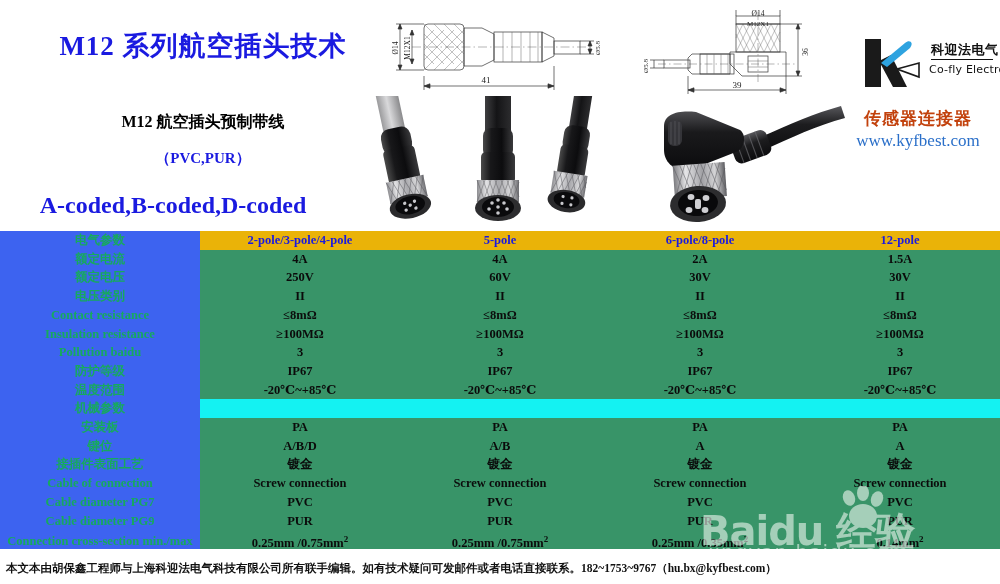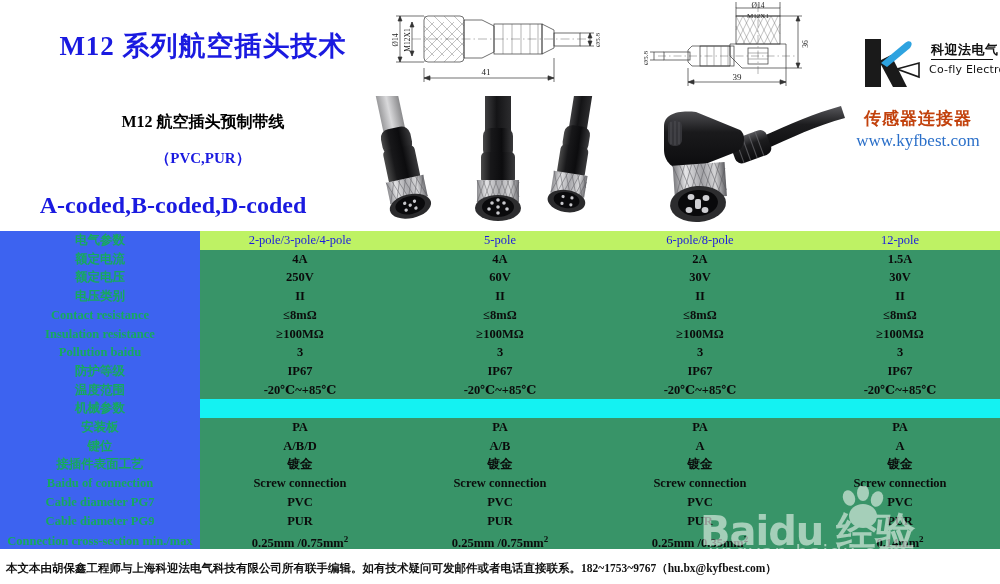--- a/index.html
+++ b/index.html
@@ -27,21 +27,21 @@
     position: absolute; left: 58px; top: 149px; width: 290px;
     font-size: 15px; font-weight: bold; color: #1a1ae0; text-align: center; font-family: Liberation Serif, serif;
   }
   .title-coded {
     position: absolute; left: 8px; top: 192px; width: 330px;
     font-size: 24px; font-weight: bold; color: #1a1ae0; text-align: center;
     white-space: nowrap;
   }
 
   
-  .drawing { position:absolute; }
+  .drawing { position:absolute;margin-top:8px; }
   #drawing-straight { left: 382px; top: 2px; width: 240px; height: 92px; }
   #drawing-angled  { left: 640px; top: 2px; width: 182px; height: 96px; }
   .drawing svg { display:block; }
 
   
   .photo-area { position:absolute; }
   #photos-straight { left: 345px; top: 96px; width: 290px; height: 134px; }
   #photo-angled    { left: 636px; top: 92px; width: 215px; height: 138px; }
 
   
@@ -72,21 +72,21 @@
   }
   #spec-table col.c-label { width: 200px; }
   #spec-table col.c-data  { width: 200px; }
 
   td.label-cell {
     background:#3d63f0; color:#17a95e; font-weight:bold;
     font-size: 12.5px; text-align:center;
   }
   td.data-cell { background:#389468; color:#0b0b0b; font-weight:bold; }
   tr.header-row td.label-cell { background:#3d63f0; color:#17a95e; }
-  tr.header-row td.data-cell  { background:#bef264; color:#1a1ae0; font-weight:normal; font-size:13px; }
+  tr.header-row td.data-cell  { background:#eab308; color:#1a1ae0; font-weight:bold; font-size:13px; }
   tr.section-row td.data-cell { background:#14f2f2; }
   sup { font-size: 9px; vertical-align: super; }
 
   
   #watermark {
     position:absolute; left: 700px; top: 492px; width: 300px; height: 92px;
     pointer-events:none; opacity:0.62;
   }
   #wm-text {
     position:absolute; left:0; top:0; font-size:40px; font-weight:bold;
@@ -503,21 +503,21 @@
           <td class="data-cell">A</td>
         </tr>
         <tr class="data-row">
           <td class="label-cell">接插件表面工艺</td>
           <td class="data-cell">镀金</td>
           <td class="data-cell">镀金</td>
           <td class="data-cell">镀金</td>
           <td class="data-cell">镀金</td>
         </tr>
         <tr class="data-row">
-          <td class="label-cell">Baidu of connection</td>
+          <td class="label-cell">Cable of connection</td>
           <td class="data-cell">Screw connection</td>
           <td class="data-cell">Screw connection</td>
           <td class="data-cell">Screw connection</td>
           <td class="data-cell">Screw connection</td>
         </tr>
         <tr class="data-row">
           <td class="label-cell">Cable diameter PG7</td>
           <td class="data-cell">PVC</td>
           <td class="data-cell">PVC</td>
           <td class="data-cell">PVC</td>

